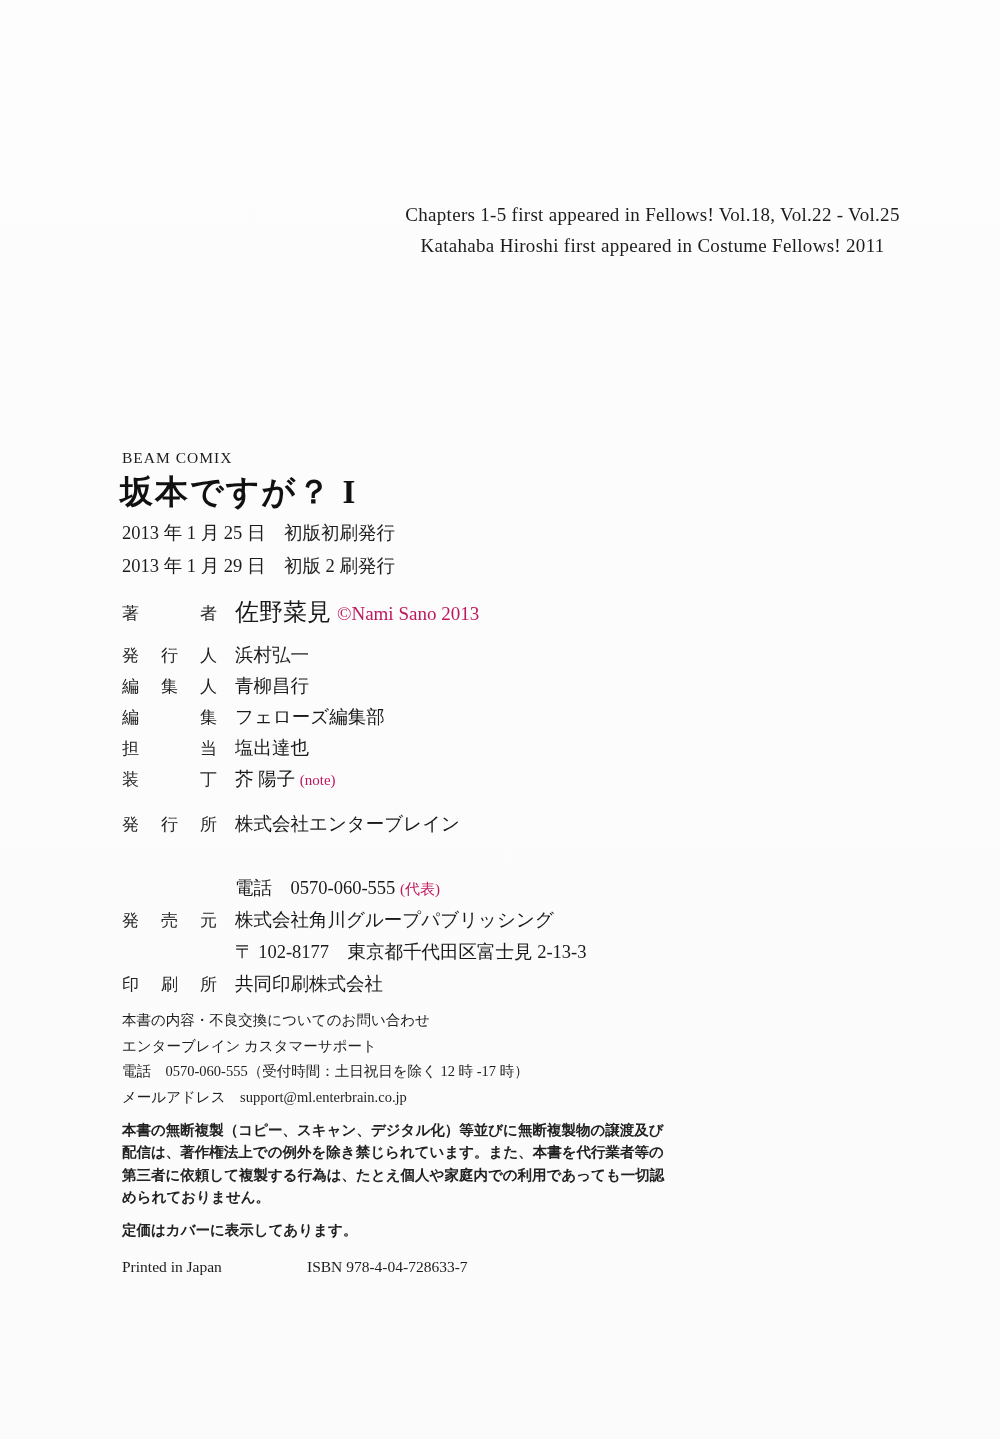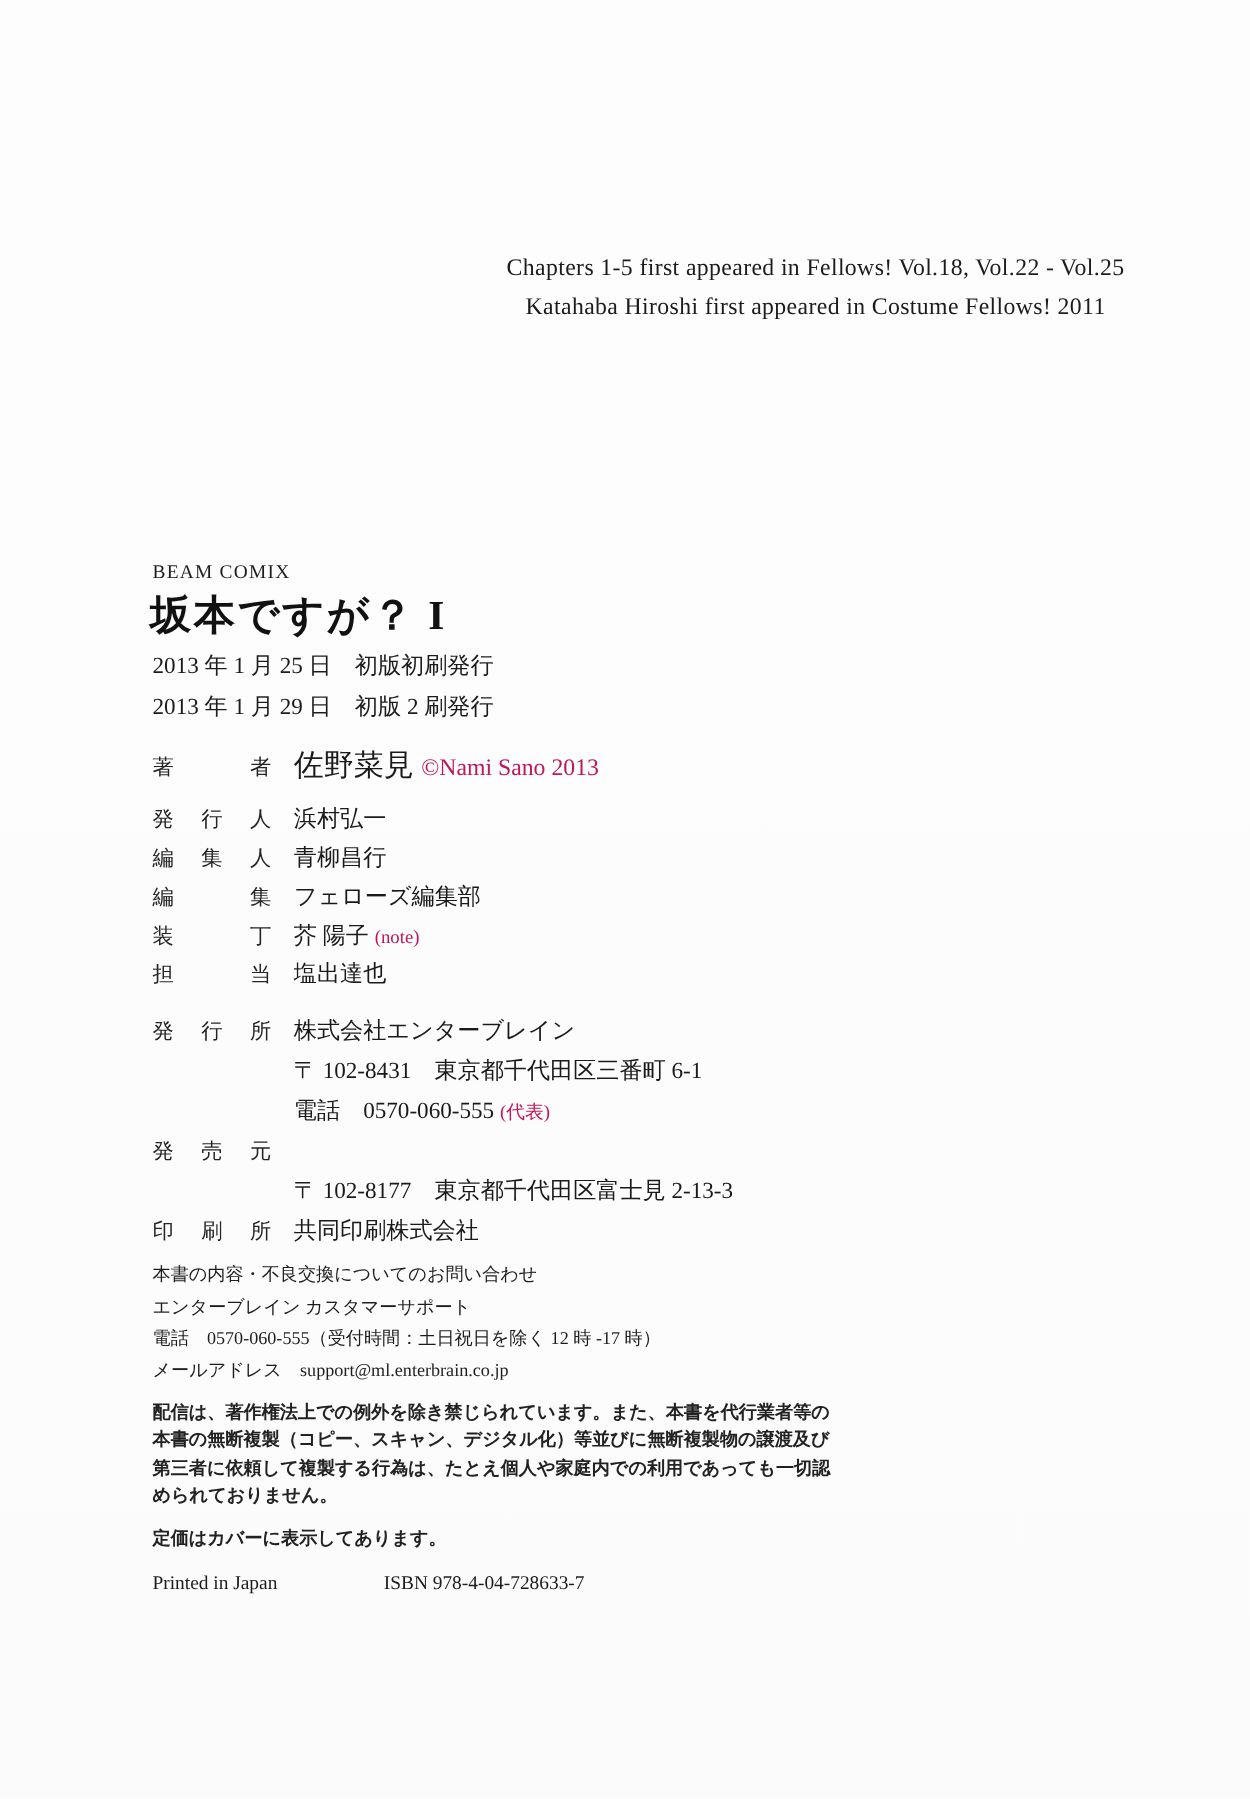--- a/index.html
+++ b/index.html
@@ -84,65 +84,65 @@
   </div>
   <div class="row">
     <span class="labelcell"><span class="jlabel">編集人</span></span>
     <span class="valuecell">青柳昌行</span>
   </div>
   <div class="row">
     <span class="labelcell"><span class="jlabel">編集</span></span>
     <span class="valuecell">フェローズ編集部</span>
   </div>
   <div class="row">
+    <span class="labelcell"><span class="jlabel">担当</span></span>
+    <span class="valuecell">塩出達也</span>
+  </div>
+  <div class="row">
     <span class="labelcell"><span class="jlabel">装丁</span></span>
     <span class="valuecell"><span>芥 陽子</span> <span class="note">(note)</span></span>
-  </div>
-  <div class="row">
-    <span class="labelcell"><span class="jlabel">担当</span></span>
-    <span class="valuecell">塩出達也</span>
   </div>
 </div>
 
 <div class="abs publishing">
   <div class="row">
     <span class="labelcell"><span class="jlabel">発行所</span></span>
     <span class="valuecell">株式会社エンターブレイン</span>
   </div>
   <div class="row">
     <span class="labelcell"><span class="jlabel"></span></span>
-    <span class="valuecell">〒 102-8431　東京都千代田区三番町 6-1</span>
   </div>
   <div class="row">
     <span class="labelcell"><span class="jlabel"></span></span>
     <span class="valuecell"><span>電話　0570-060-555</span> <span class="note">(代表)</span></span>
   </div>
   <div class="row">
     <span class="labelcell"><span class="jlabel">発売元</span></span>
+    <span class="valuecell">株式会社角川グループパブリッシング</span>
   </div>
   <div class="row">
     <span class="labelcell"><span class="jlabel"></span></span>
     <span class="valuecell">〒 102-8177　東京都千代田区富士見 2-13-3</span>
   </div>
   <div class="row">
     <span class="labelcell"><span class="jlabel">印刷所</span></span>
     <span class="valuecell">共同印刷株式会社</span>
   </div>
 </div>
 
 <div class="abs contact">
   <div>本書の内容・不良交換についてのお問い合わせ</div>
   <div>エンターブレイン カスタマーサポート</div>
   <div>電話　0570-060-555（受付時間：土日祝日を除く 12 時 -17 時）</div>
   <div>メールアドレス　support@ml.enterbrain.co.jp</div>
 </div>
 
 <div class="abs legal">
+  <div>本書の無断複製（コピー、スキャン、デジタル化）等並びに無断複製物の譲渡及び</div>
   <div>配信は、著作権法上での例外を除き禁じられています。また、本書を代行業者等の</div>
-  <div>本書の無断複製（コピー、スキャン、デジタル化）等並びに無断複製物の譲渡及び</div>
   <div>第三者に依頼して複製する行為は、たとえ個人や家庭内での利用であっても一切認</div>
   <div>められておりません。</div>
 </div>
 
 <div class="abs price-note">定価はカバーに表示してあります。</div>
 
 <div class="abs footer">
   <span>Printed in Japan</span>
   <span class="isbn">ISBN 978-4-04-728633-7</span>
 </div>

